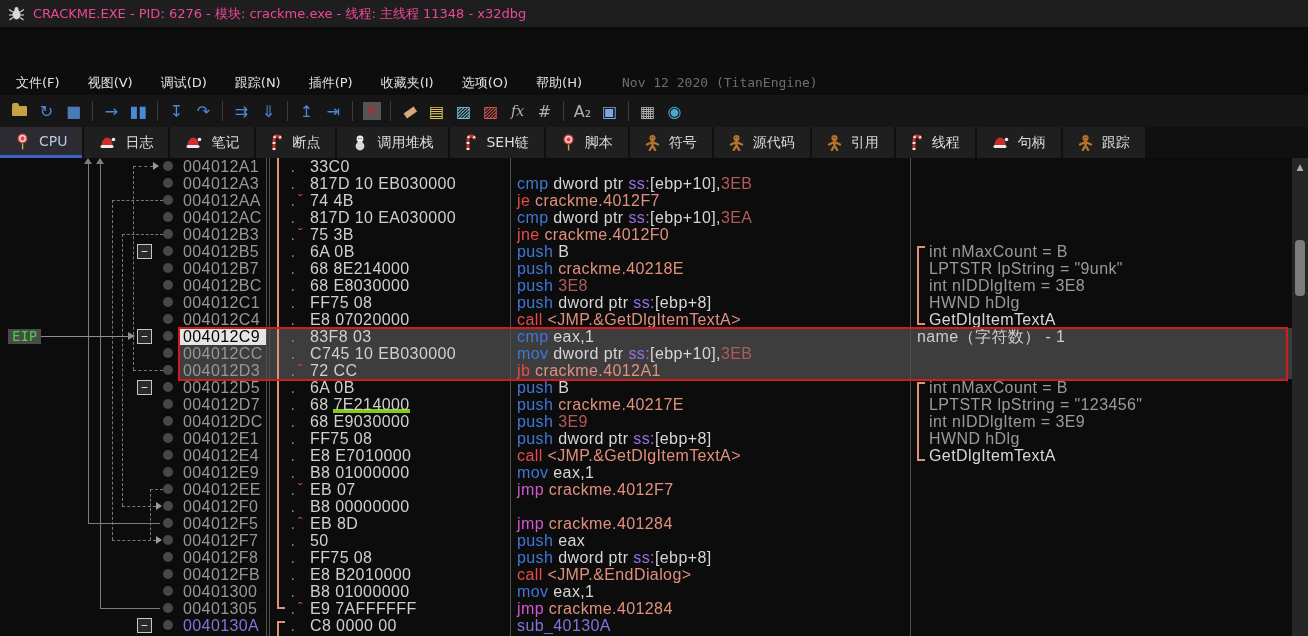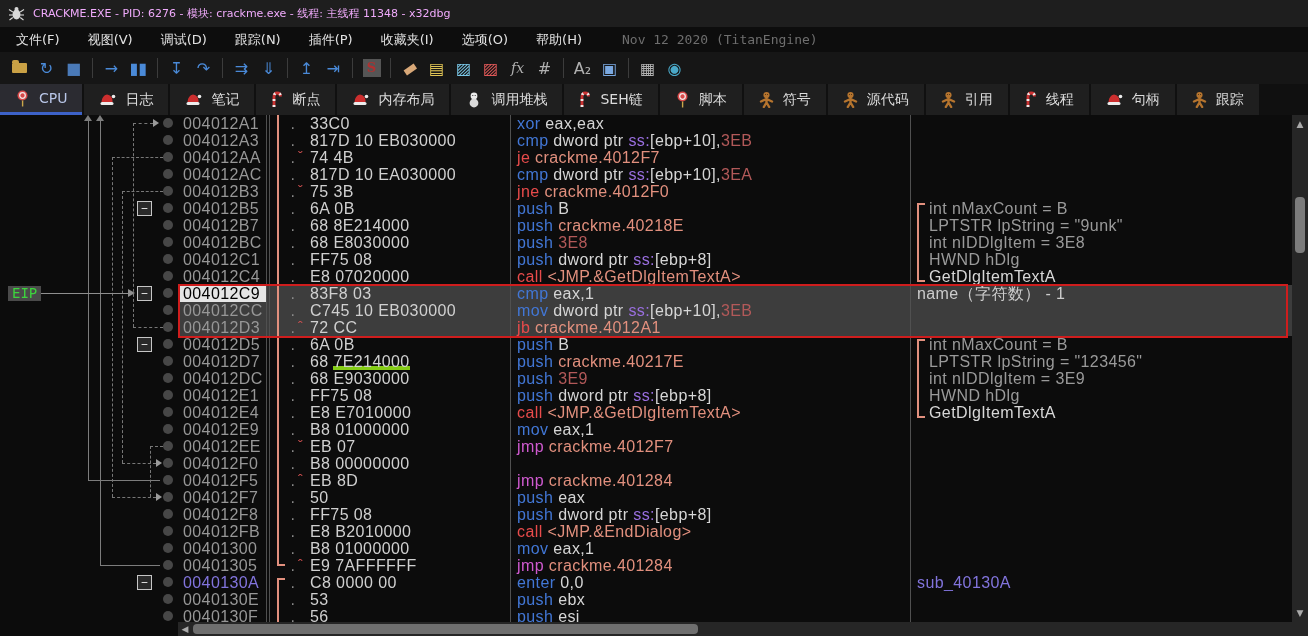--- a/index.html
+++ b/index.html
@@ -1,23 +1,23 @@
 <!DOCTYPE html>
 <html><head>
 <meta charset="utf-8">
 <style>
   html,body{margin:0;padding:0;background:#0c0c0c;}
   body{width:1308px;height:636px;overflow:hidden;position:relative;font-family:"DejaVu Sans",sans-serif;}
 
   
   .titlebar{height:27px;background:#1e1e1e;display:flex;align-items:center;padding-left:8px;gap:8px;}
-  .title-text{color:#f0abfc;font-size:11px;}
-
-  
-  .menubar{height:25px;background:#0d0d0d;display:flex;align-items:center;padding-left:2px;font-size:13px;color:#e2e2e2;}
+  .title-text{color:#ec4899;font-size:13px;}
+
+  
+  .menubar{height:25px;background:#0d0d0d;display:flex;align-items:center;padding-left:2px;font-size:13px;color:#e2e2e2;margin-top:43px;}
   .menu-item{padding:0 14px;cursor:default;}
   .menu-date{color:#6e6e6e;margin-left:26px;font-family:"DejaVu Sans Mono",monospace;font-size:13px;}
 
   
   .toolbar{height:32px;background:#161616;display:flex;align-items:center;padding-left:6px;}
   .tbtn{width:27px;height:26px;display:flex;align-items:center;justify-content:center;font-size:16px;cursor:default;}
   .tsep{width:1px;height:20px;background:#3c3c3c;margin:0 5px;}
   .rot{transform:rotate(-35deg);display:inline-block;}
   .fxit{font-family:"DejaVu Serif",serif;font-style:italic;font-size:14px;}
   .shape-folder{width:15px;height:10px;background:#c9a145;border-radius:1px;position:relative;}
@@ -219,30 +219,20 @@
       <span>笔记</span>
     </div>
     <div class="tab">
       <span style="display: flex;">
         <svg width="12" height="17" viewBox="0 0 12 17">
           <path d="M3 16 L3 5.5 Q3 2 6.2 2 Q9.5 2 9.5 5.5" fill="none" stroke="#cc3333" stroke-width="2.8"></path>
           <path d="M3 16 L3 5.5 Q3 2 6.2 2 Q9.5 2 9.5 5.5" fill="none" stroke="#f0eaea" stroke-width="2.8" stroke-dasharray="2 4"></path>
         </svg>
       </span>
       <span>断点</span>
-    </div>
-    <div class="tab">
-      <span style="display: flex;">
-        <svg width="17" height="16" viewBox="0 0 17 16">
-          <path d="M2.5 10 Q3 3.5 8 2.5 Q13.5 3.5 13.5 9 L13.5 10 Z" fill="#cc2e2e"></path>
-          <rect x="1.5" y="10" width="13" height="3" rx="1.5" fill="#ececec"></rect>
-          <circle cx="14.5" cy="4.5" r="1.8" fill="#ececec"></circle>
-        </svg>
-      </span>
-      <span>内存布局</span>
     </div>
     <div class="tab">
       <span style="display: flex;">
         <svg width="16" height="17" viewBox="0 0 16 17">
           <circle cx="8" cy="5" r="3.4" fill="#ececec"></circle>
           <circle cx="8" cy="12" r="4.4" fill="#d9d9d9"></circle>
           <circle cx="6.8" cy="4.5" r=".6" fill="#222"></circle>
           <circle cx="9.2" cy="4.5" r=".6" fill="#222"></circle>
         </svg>
       </span>
@@ -389,21 +379,21 @@
       <div class="cbox" style="top: 460px;">−</div>
       <div class="bpdot" style="top: 479px;"></div>
       <div class="bpdot" style="top: 496px;"></div>
     </div>
 
   <div class="eip-label">EIP</div>
   <div class="eip-line"></div>
   <div class="eip-arrow"></div>
 
   <div class="rows" id="rows">
-      <div class="drow"><span class="c-addr">004012A1</span><span class="c-bytes"><span class="bdot">.</span><span class="bcaret"></span><span>33C0</span></span><span class="c-instr"><span class="tk-b">xor</span><span class="tk-w"> eax,eax</span></span><span class="c-comm"></span></div>
+      <div class="drow"><span class="c-addr">004012A1</span><span class="c-bytes"><span class="bdot">.</span><span class="bcaret"></span><span>33C0</span></span><span class="c-comm"></span></div>
       <div class="drow"><span class="c-addr">004012A3</span><span class="c-bytes"><span class="bdot">.</span><span class="bcaret"></span><span>817D 10 EB030000</span></span><span class="c-instr"><span class="tk-b">cmp</span><span class="tk-w"> dword ptr </span><span class="tk-seg">ss:</span><span class="tk-w">[ebp+10],</span><span class="tk-imm">3EB</span></span><span class="c-comm"></span></div>
       <div class="drow"><span class="c-addr">004012AA</span><span class="c-bytes"><span class="bdot">.</span><span class="bcaret">ˇ</span><span>74 4B</span></span><span class="c-instr"><span class="tk-r">je</span><span class="tk-tgt"> crackme.4012F7</span></span><span class="c-comm"></span></div>
       <div class="drow"><span class="c-addr">004012AC</span><span class="c-bytes"><span class="bdot">.</span><span class="bcaret"></span><span>817D 10 EA030000</span></span><span class="c-instr"><span class="tk-b">cmp</span><span class="tk-w"> dword ptr </span><span class="tk-seg">ss:</span><span class="tk-w">[ebp+10],</span><span class="tk-imm">3EA</span></span><span class="c-comm"></span></div>
       <div class="drow"><span class="c-addr">004012B3</span><span class="c-bytes"><span class="bdot">.</span><span class="bcaret">ˇ</span><span>75 3B</span></span><span class="c-instr"><span class="tk-r">jne</span><span class="tk-tgt"> crackme.4012F0</span></span><span class="c-comm"></span></div>
       <div class="drow"><span class="c-addr">004012B5</span><span class="c-bytes"><span class="bdot">.</span><span class="bcaret"></span><span>6A 0B</span></span><span class="c-instr"><span class="tk-b">push</span><span class="tk-w"> B</span></span><span class="c-comm"><span class="cbr top"></span><span class="cm-gray">int nMaxCount = B</span></span></div>
       <div class="drow"><span class="c-addr">004012B7</span><span class="c-bytes"><span class="bdot">.</span><span class="bcaret"></span><span>68 8E214000</span></span><span class="c-instr"><span class="tk-b">push</span><span class="tk-tgt"> crackme.40218E</span></span><span class="c-comm"><span class="cbr mid"></span><span class="cm-gray">LPTSTR lpString = "9unk"</span></span></div>
       <div class="drow"><span class="c-addr">004012BC</span><span class="c-bytes"><span class="bdot">.</span><span class="bcaret"></span><span>68 E8030000</span></span><span class="c-instr"><span class="tk-b">push</span><span class="tk-imm"> 3E8</span></span><span class="c-comm"><span class="cbr mid"></span><span class="cm-gray">int nIDDlgItem = 3E8</span></span></div>
       <div class="drow"><span class="c-addr">004012C1</span><span class="c-bytes"><span class="bdot">.</span><span class="bcaret"></span><span>FF75 08</span></span><span class="c-instr"><span class="tk-b">push</span><span class="tk-w"> dword ptr </span><span class="tk-seg">ss:</span><span class="tk-w">[ebp+8]</span></span><span class="c-comm"><span class="cbr mid"></span><span class="cm-gray">HWND hDlg</span></span></div>
       <div class="drow"><span class="c-addr">004012C4</span><span class="c-bytes"><span class="bdot">.</span><span class="bcaret"></span><span>E8 07020000</span></span><span class="c-instr"><span class="tk-r">call</span><span class="tk-tgt"> &lt;JMP.&amp;GetDlgItemTextA&gt;</span></span><span class="c-comm"><span class="cbr bot"></span><span class="cm-white">GetDlgItemTextA</span></span></div>
       <div class="drow sel"><span class="c-addr eip">004012C9</span><span class="c-bytes"><span class="bdot">.</span><span class="bcaret"></span><span>83F8 03</span></span><span class="c-instr"><span class="tk-b">cmp</span><span class="tk-w"> eax,1</span></span><span class="c-comm"><span class="cm-light">name（字符数） - 1</span></span></div>
@@ -416,21 +406,21 @@
       <div class="drow"><span class="c-addr">004012E4</span><span class="c-bytes"><span class="bdot">.</span><span class="bcaret"></span><span>E8 E7010000</span></span><span class="c-instr"><span class="tk-r">call</span><span class="tk-tgt"> &lt;JMP.&amp;GetDlgItemTextA&gt;</span></span><span class="c-comm"><span class="cbr bot"></span><span class="cm-white">GetDlgItemTextA</span></span></div>
       <div class="drow"><span class="c-addr">004012E9</span><span class="c-bytes"><span class="bdot">.</span><span class="bcaret"></span><span>B8 01000000</span></span><span class="c-instr"><span class="tk-b">mov</span><span class="tk-w"> eax,1</span></span><span class="c-comm"></span></div>
       <div class="drow"><span class="c-addr">004012EE</span><span class="c-bytes"><span class="bdot">.</span><span class="bcaret">ˇ</span><span>EB 07</span></span><span class="c-instr"><span class="tk-m">jmp</span><span class="tk-tgt"> crackme.4012F7</span></span><span class="c-comm"></span></div>
       <div class="drow"><span class="c-addr">004012F0</span><span class="c-bytes"><span class="bdot">.</span><span class="bcaret"></span><span>B8 00000000</span></span><span class="c-comm"></span></div>
       <div class="drow"><span class="c-addr">004012F5</span><span class="c-bytes"><span class="bdot">.</span><span class="bcaret">ˆ</span><span>EB 8D</span></span><span class="c-instr"><span class="tk-m">jmp</span><span class="tk-tgt"> crackme.401284</span></span><span class="c-comm"></span></div>
       <div class="drow"><span class="c-addr">004012F7</span><span class="c-bytes"><span class="bdot">.</span><span class="bcaret"></span><span>50</span></span><span class="c-instr"><span class="tk-b">push</span><span class="tk-w"> eax</span></span><span class="c-comm"></span></div>
       <div class="drow"><span class="c-addr">004012F8</span><span class="c-bytes"><span class="bdot">.</span><span class="bcaret"></span><span>FF75 08</span></span><span class="c-instr"><span class="tk-b">push</span><span class="tk-w"> dword ptr </span><span class="tk-seg">ss:</span><span class="tk-w">[ebp+8]</span></span><span class="c-comm"></span></div>
       <div class="drow"><span class="c-addr">004012FB</span><span class="c-bytes"><span class="bdot">.</span><span class="bcaret"></span><span>E8 B2010000</span></span><span class="c-instr"><span class="tk-r">call</span><span class="tk-tgt"> &lt;JMP.&amp;EndDialog&gt;</span></span><span class="c-comm"></span></div>
       <div class="drow"><span class="c-addr">00401300</span><span class="c-bytes"><span class="bdot">.</span><span class="bcaret"></span><span>B8 01000000</span></span><span class="c-instr"><span class="tk-b">mov</span><span class="tk-w"> eax,1</span></span><span class="c-comm"></span></div>
       <div class="drow"><span class="c-addr">00401305</span><span class="c-bytes"><span class="bdot">.</span><span class="bcaret">ˆ</span><span>E9 7AFFFFFF</span></span><span class="c-instr"><span class="tk-m">jmp</span><span class="tk-tgt"> crackme.401284</span></span><span class="c-comm"></span></div>
-      <div class="drow"><span class="c-addr purple">0040130A</span><span class="c-bytes"><span class="bdot">.</span><span class="bcaret"></span><span>C8 0000 00</span></span><span class="c-instr"><span class="tk-b">enter</span><span class="tk-w"> 0,0</span></span><span class="c-comm"><span class="cm-purple">sub_40130A</span></span></div>
+      <div class="drow"><span class="c-addr purple">0040130A</span><span class="c-bytes"><span class="bdot">.</span><span class="bcaret"></span><span>C8 0000 00</span></span><span class="c-comm"><span class="cm-purple">sub_40130A</span></span></div>
       <div class="drow"><span class="c-addr">0040130E</span><span class="c-bytes"><span class="bdot">.</span><span class="bcaret"></span><span>53</span></span><span class="c-instr"><span class="tk-b">push</span><span class="tk-w"> ebx</span></span><span class="c-comm"></span></div>
       <div class="drow"><span class="c-addr">0040130F</span><span class="c-bytes"><span class="bdot">.</span><span class="bcaret"></span><span>56</span></span><span class="c-instr"><span class="tk-b">push</span><span class="tk-w"> esi</span></span><span class="c-comm"></span></div>
     </div>
 
   <div class="sep" style="left:266px;"></div>
   <div class="sep" style="left:269px;"></div>
   <div class="sep" style="left:510px;"></div>
   <div class="sep" style="left:910px;"></div>
 
   <div class="fb" style="left:277px;top:0;width:2px;height:451px;"></div>

